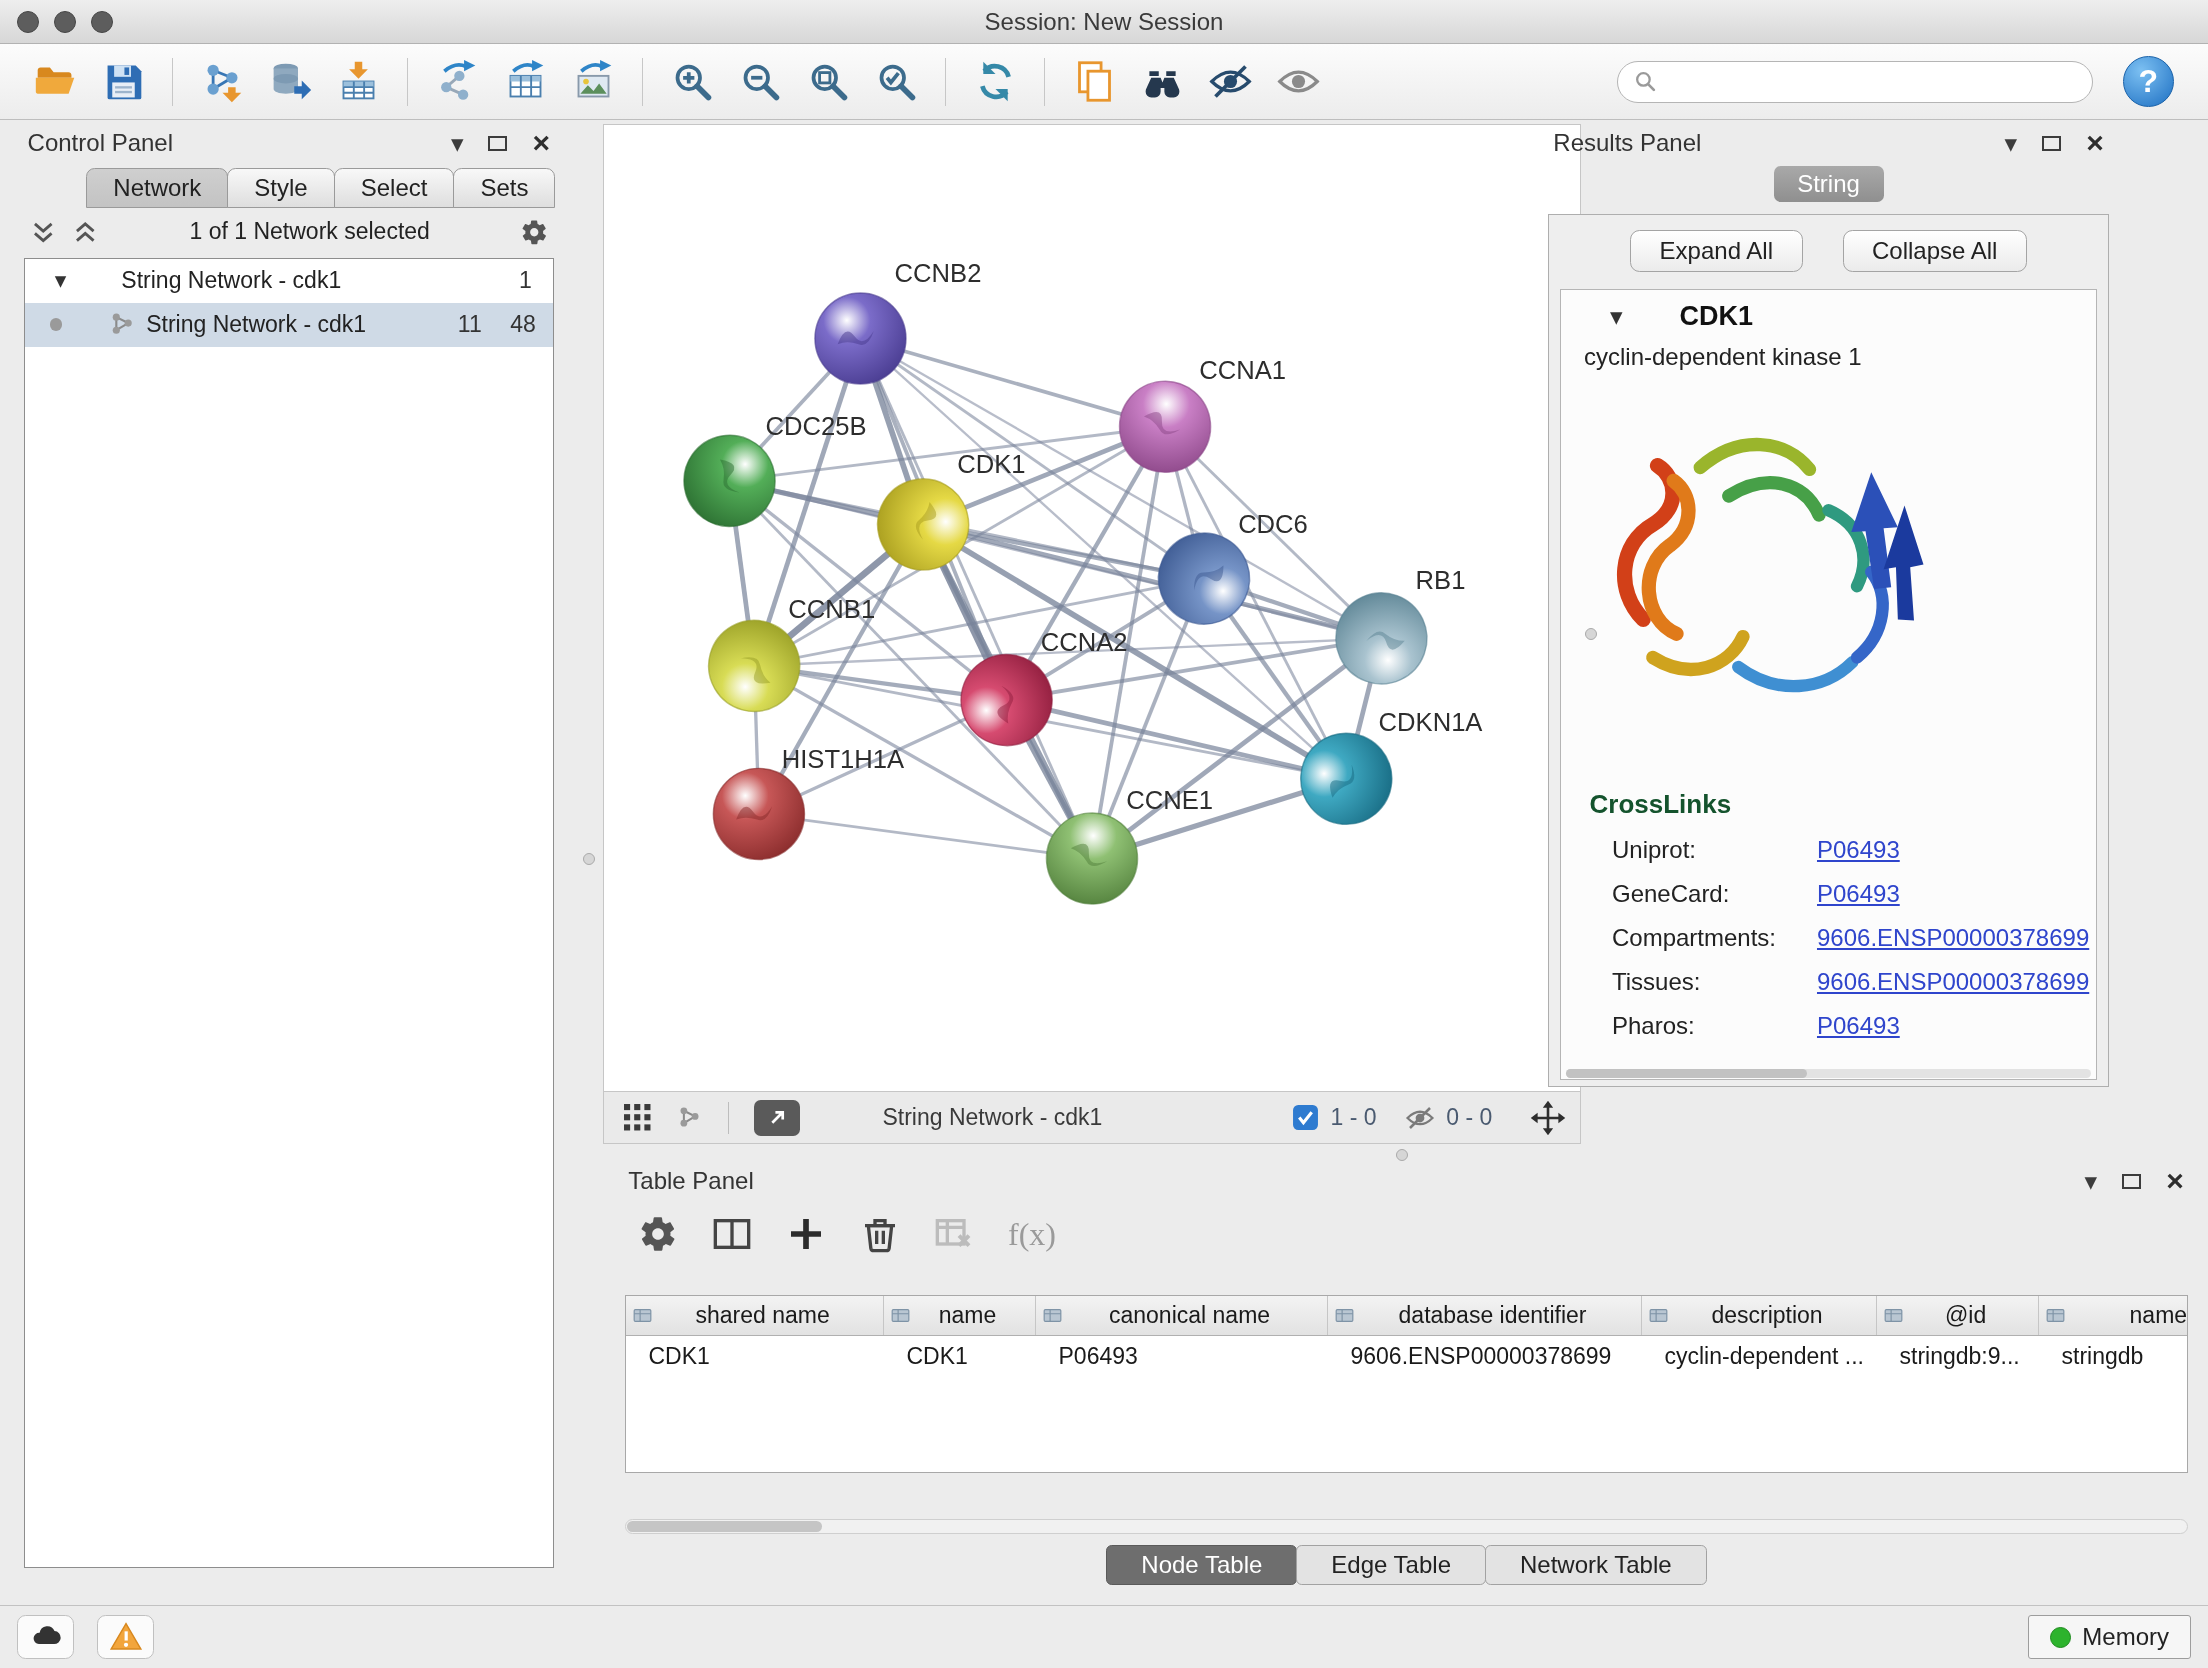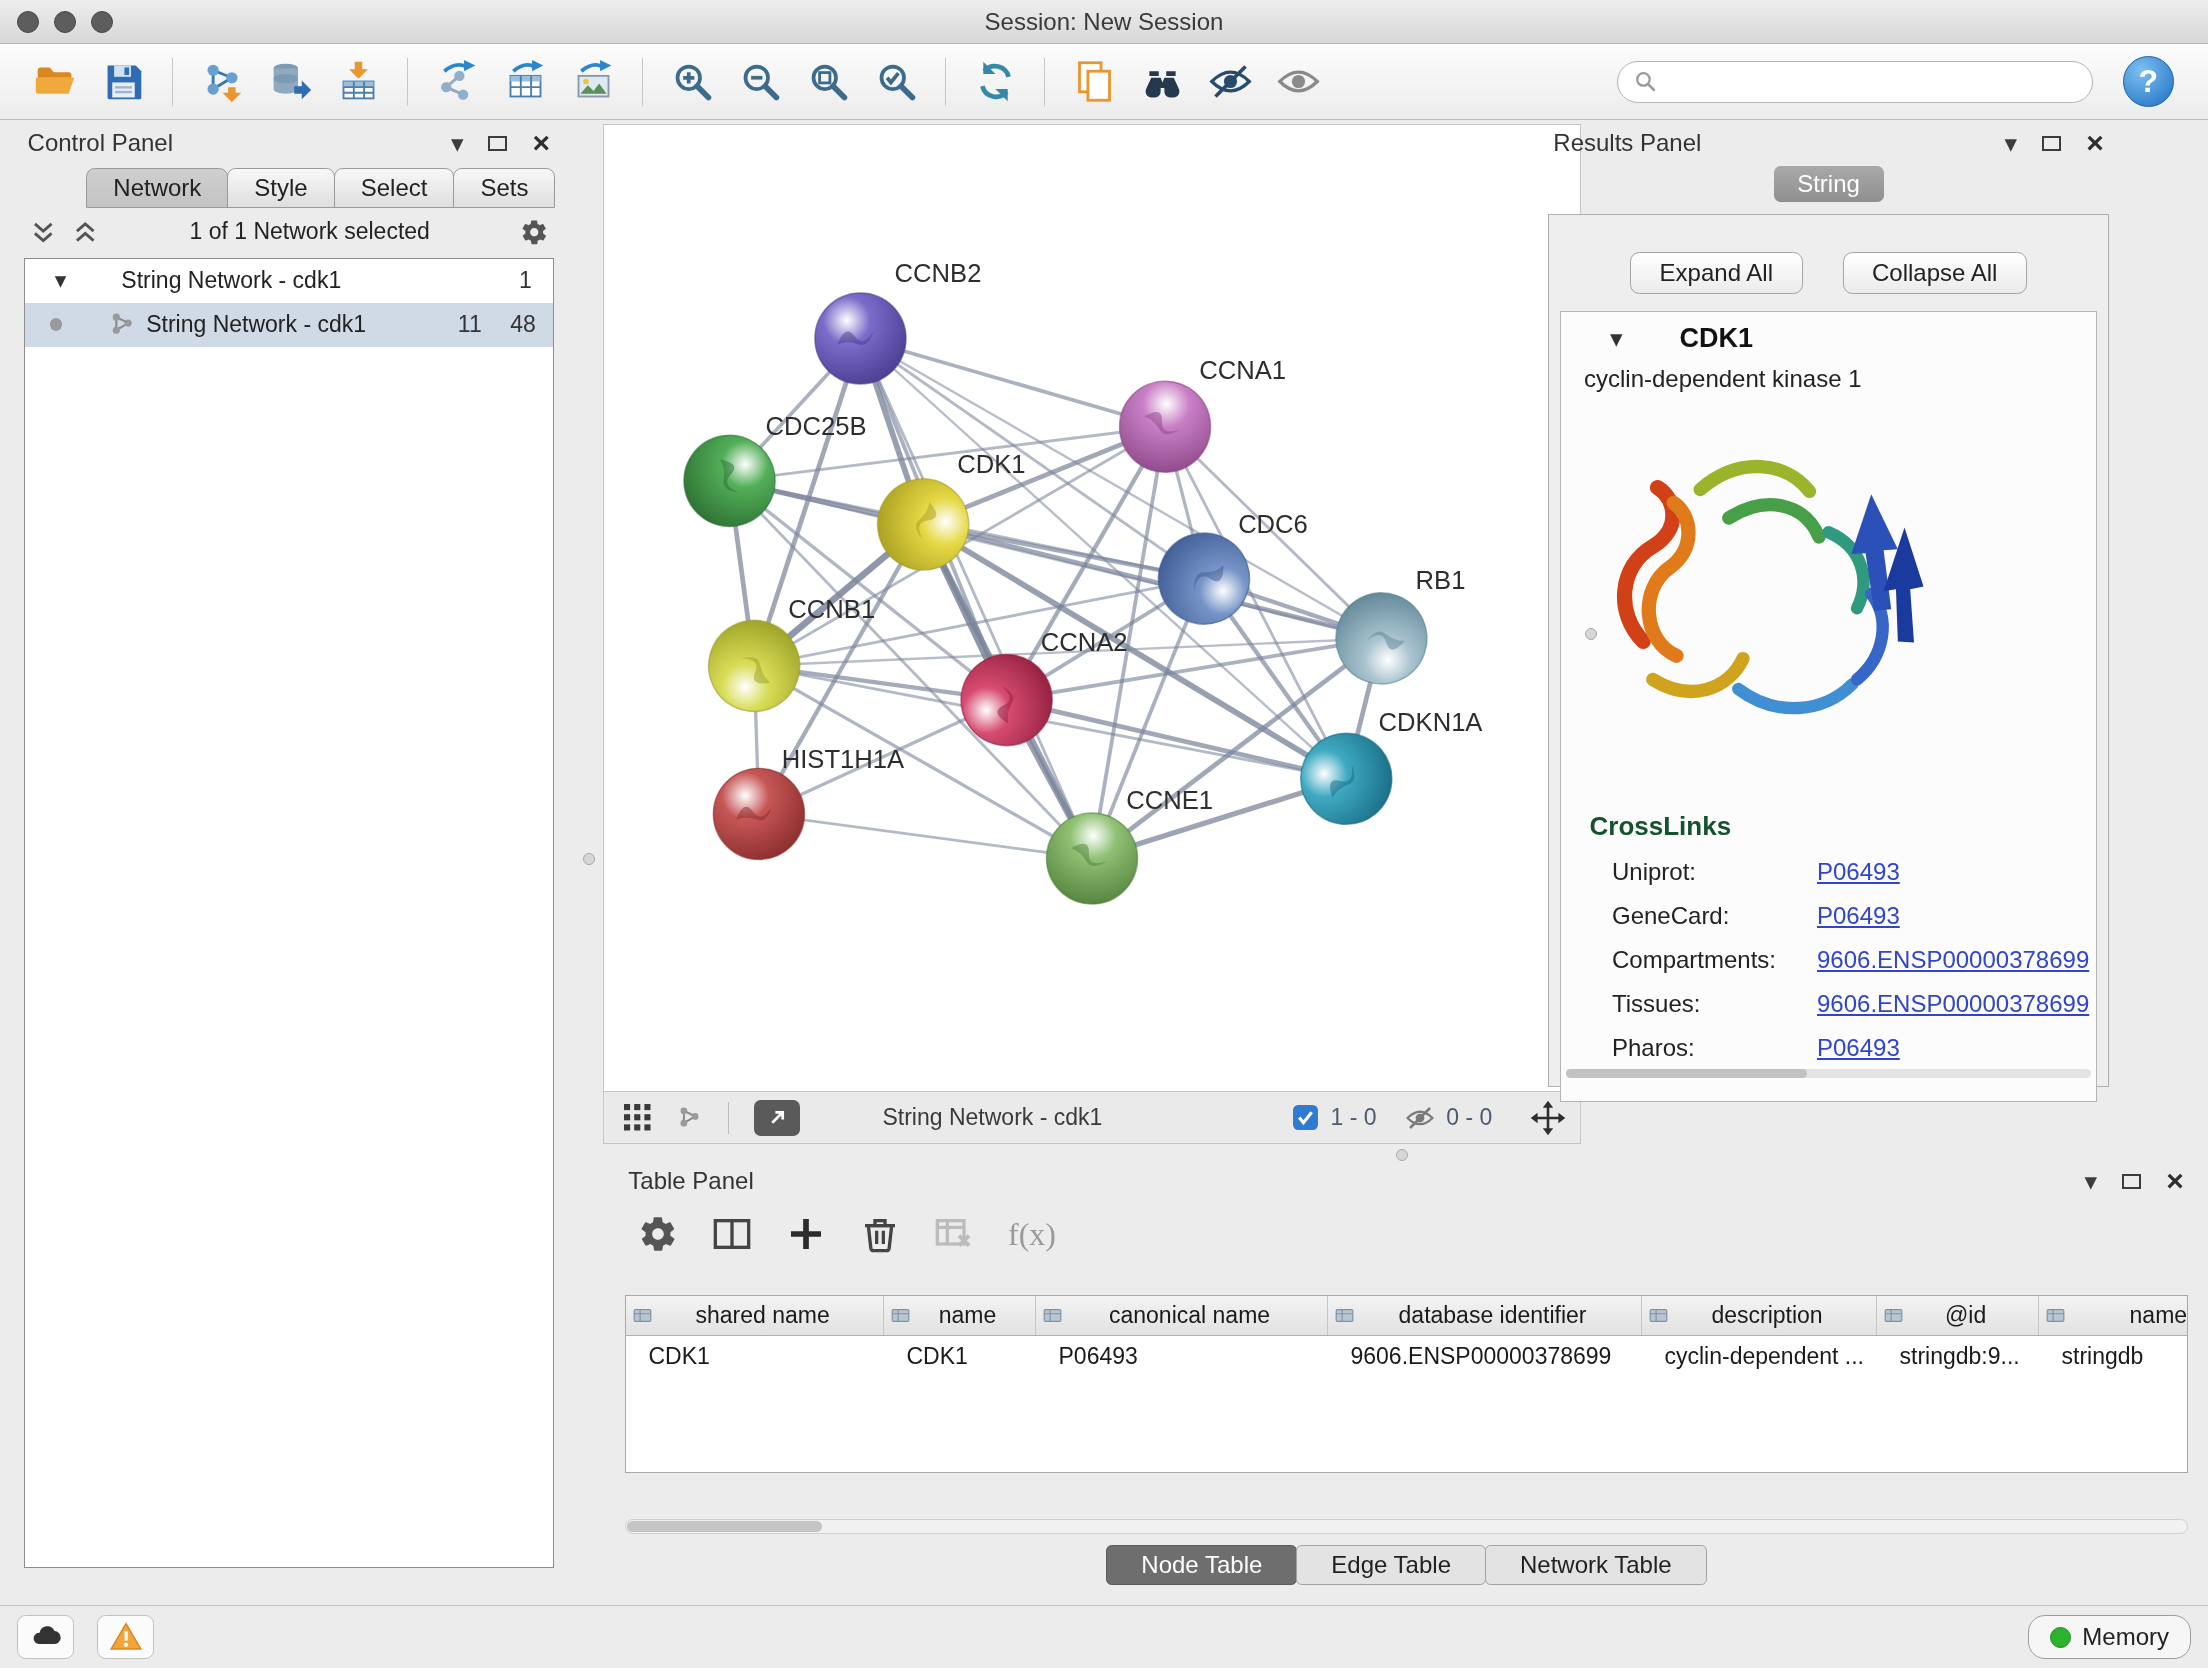--- a/index.html
+++ b/index.html
@@ -77,21 +77,21 @@
   .nt-right svg.move { width:38px; height:38px; margin-left:25px; }
 
   
   .results-panel { position:absolute; left:1540px; top:124px; width:577px; height:1021px; }
   .rp-tabrow { height:44px; display:flex; justify-content:center; align-items:center; }
   .rp-tab { min-width:110px; height:36px; padding:0 21px; background:linear-gradient(#a9a9a9,#8f8f8f); color:#fff;
     border-radius:6.7px; display:flex; align-items:center; justify-content:center; font-size:24px; }
   .rp-box { position:relative; margin:7.6px 7.6px 0 7.6px; height:873px; background:#eeeeee; border:1px solid #aeaeae; padding:15px 11.4px 0 11.4px; }
   .rp-buttons { display:flex; justify-content:center; gap:40px; }
   .rp-btn { height:42px; padding:0 28.5px; font-size:24px; font-family:inherit; color:#222;
-    background:linear-gradient(#ffffff,#ebebeb); border:1px solid #a4a4a4; border-radius:9.5px;margin-top:22px; }
+    background:linear-gradient(#ffffff,#ebebeb); border:1px solid #a4a4a4; border-radius:9.5px; }
   .rp-inner { margin-top:17px; height:791px; background:#fcfcfc; border:1px solid #b5b5b5; overflow:hidden; }
   .rp-sec-header { height:53px; display:flex; align-items:center; }
   .rp-sec-header .caret { margin-left:49px; font-size:25px; color:#333; }
   .rp-protein-name { margin-left:57px; font-size:27px; font-weight:bold; color:#111; }
   .rp-desc { padding-left:23px; font-size:24px; color:#222; }
   .rp-structure { margin:11.4px 0 0 25px; width:371px; height:380px; }
   .rp-structure svg { width:100%; height:100%; }
   .rp-xl-head { margin:27px 0 7.6px 28.5px; font-size:26px; font-weight:bold; color:#14532d; }
   .xl-row { height:44px; display:flex; align-items:center; margin-left:51px; font-size:24px;gap:24px; }
   .xl-label { width:181px; color:#222; }
@@ -118,21 +118,21 @@
   .tp-tab { height:40px; padding:0 34px; display:flex; align-items:center; background:#e3e3e3; border:1px solid #a2a2a2;
     margin-right:-1px; font-size:24px; color:#222; border-radius:5.7px; }
   .tp-tab.active { background:#6e6e6e; border-color:#5a5a5a; color:#fff; }
 
   
   .statusbar { position:absolute; left:0; right:0; bottom:0; height:63px; background:#ececec; border-top:1px solid #c2c2c2;
     display:flex; align-items:center; padding:0 17px; gap:23px; }
   .sb-btn { width:57px; height:44px; background:#fbfbfb; border:1px solid #c0c0c0; border-radius:8.6px;
     display:flex; align-items:center; justify-content:center; }
   .sb-btn svg { width:34px; height:34px; }
-  .memory-btn { margin-left:auto; height:44px; padding:0 21px; background:#f6f6f6; border:1px solid #9d9d9d; border-radius:17px;
+  .memory-btn { margin-left:auto; height:44px; padding:0 21px; background:#f6f6f6; border:1px solid #9d9d9d; border-radius:3px;
     display:flex; align-items:center; gap:11.4px; font-size:24px; color:#222; }
   .mem-dot { width:21px; height:21px; border-radius:50%; background:#2db32d; border:1px solid #1d8a1d; }
 
   .split-dot { position:absolute; width:12.4px; height:12.4px; border-radius:50%; background:#d6d6d6; border:1px solid #aaaaaa; }
 </style>
 </head>
 <body>
 
 <div class="window">
 

